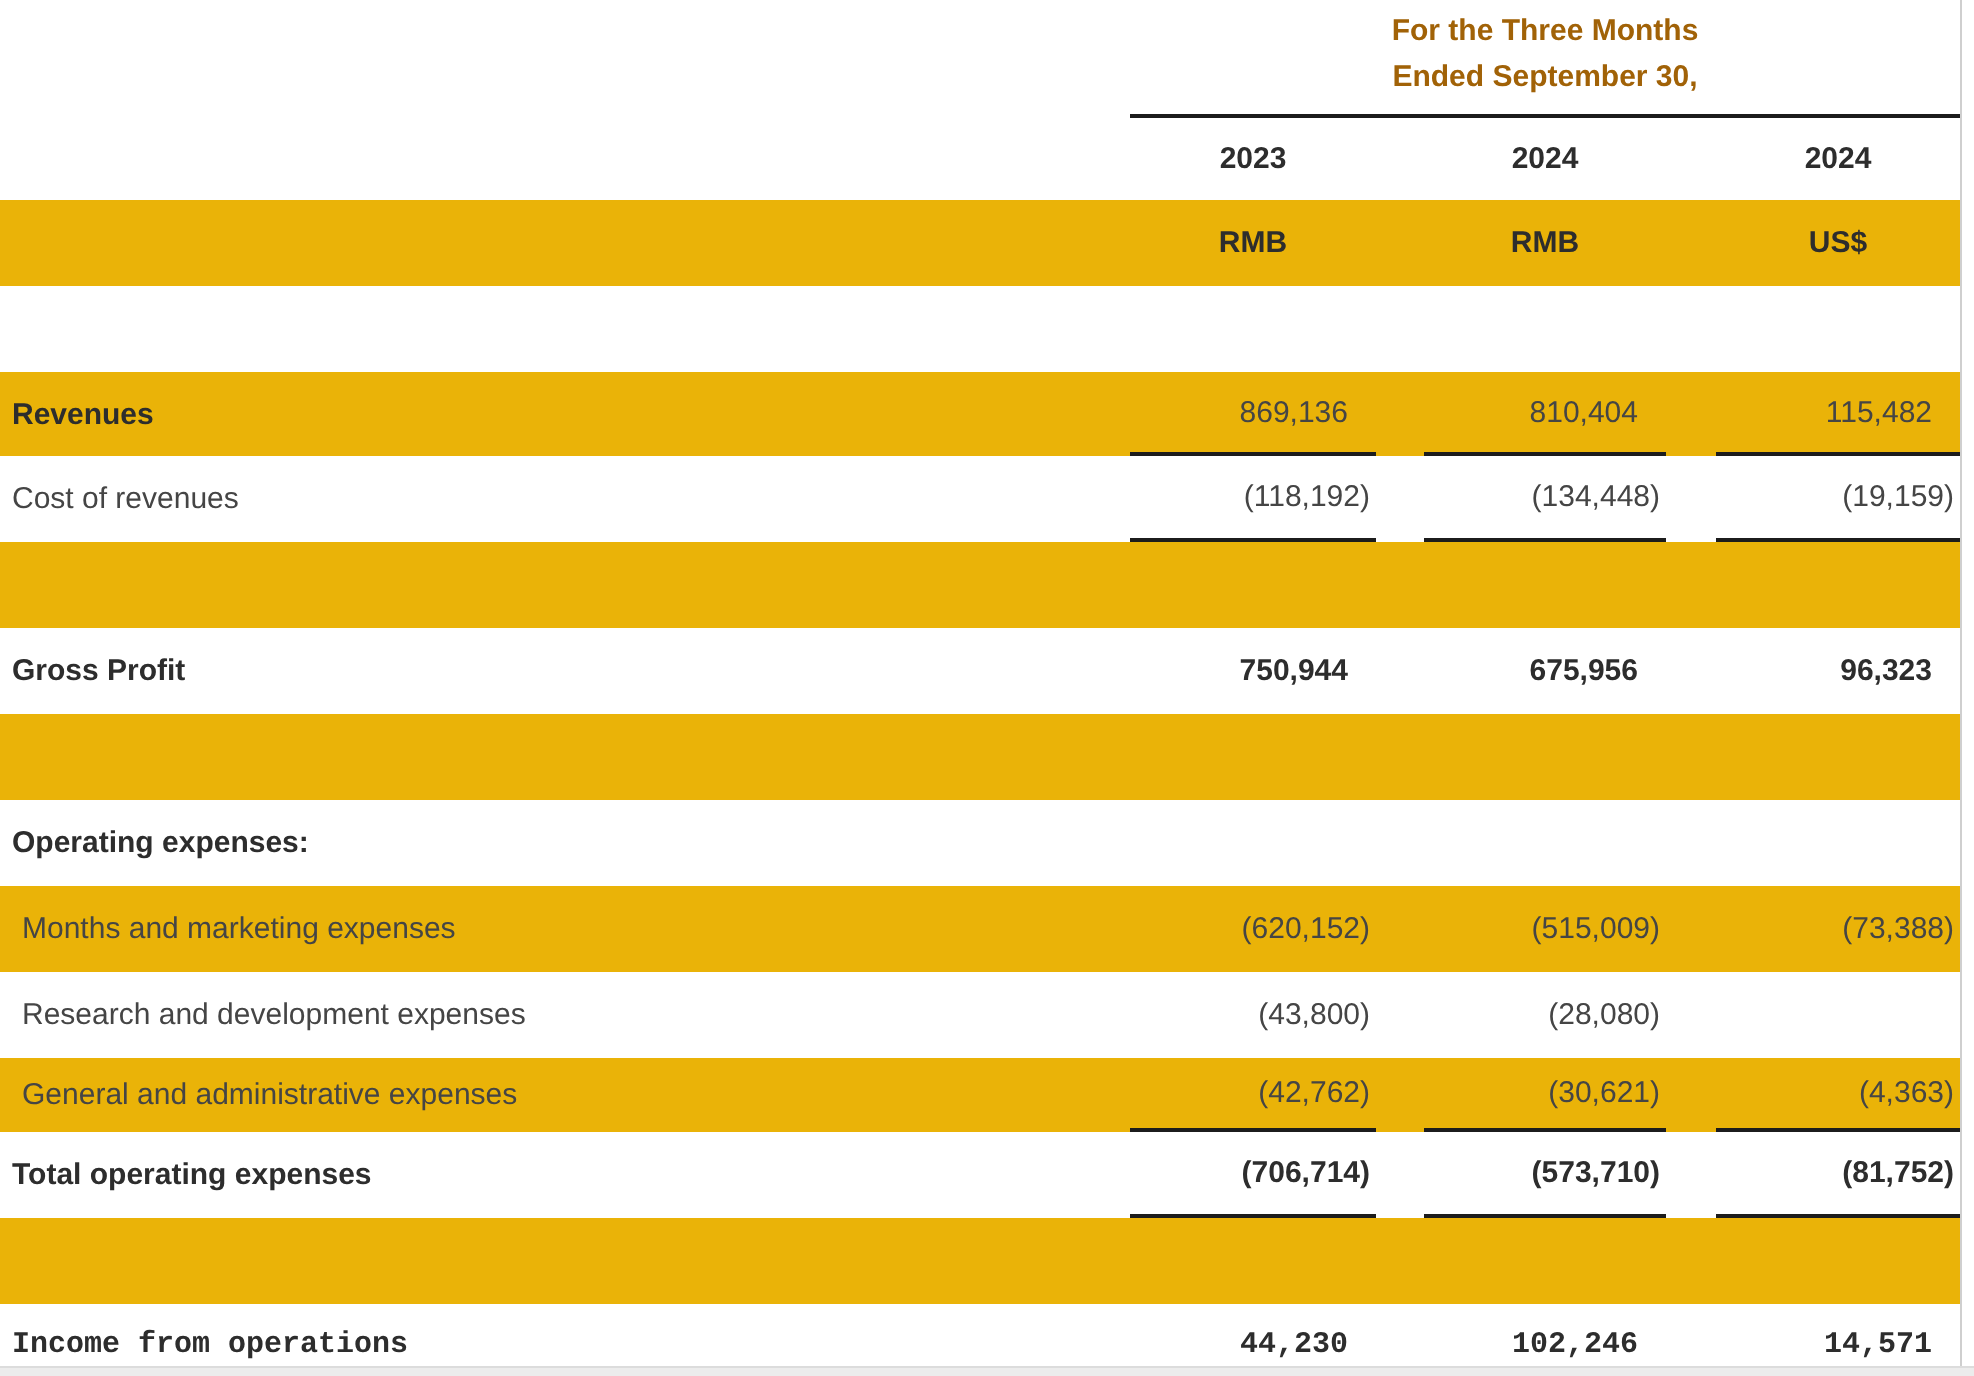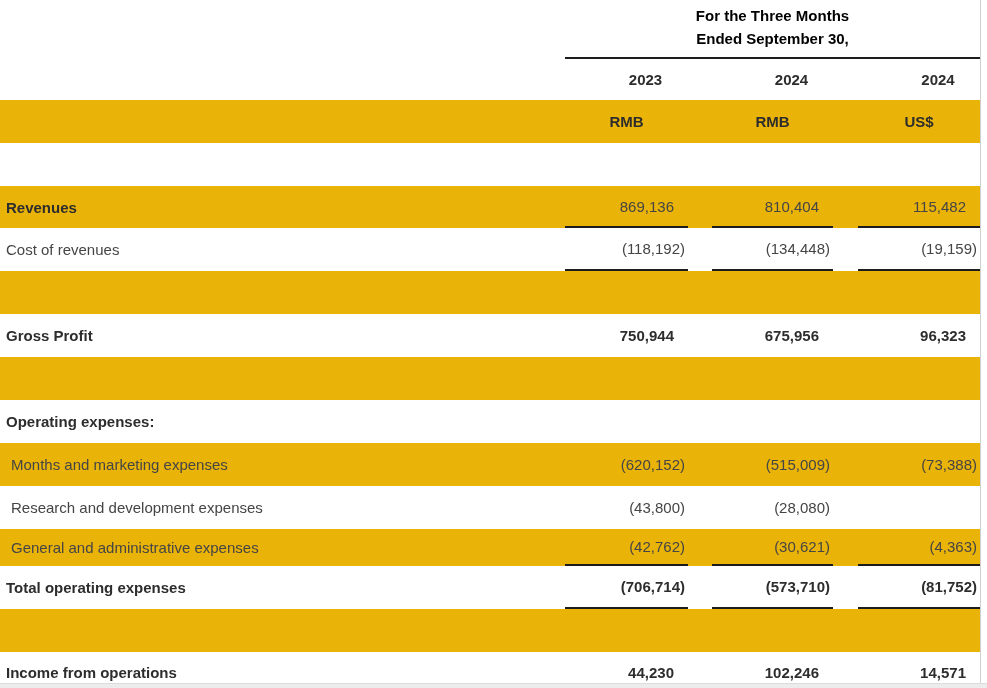--- a/index.html
+++ b/index.html
@@ -18,37 +18,37 @@
   .cell { display:flex; align-items:center; box-sizing:border-box; overflow:hidden; }
   .label { padding-left:6px; }
   .label.indent { padding-left:11px; }
   .num { justify-content:flex-end; }
   .num.ctr { justify-content:center; }
   .num.rt { padding-right:3px; }
   .num.rt.ppad { padding-right:14px; }
   .bold { font-weight:bold; color:#2d2d2d; }
   .shaded { background:#eab308; }
   .uline .num { border-bottom:2px solid #1c1c1c; }
-  .h36 { height:36px; } .h37 { height:37px; } .h41 { height:41px;padding-left:19px; }
+  .h36 { height:36px; } .h37 { height:37px; } .h41 { height:41px; }
   .h42 { height:42px; } .h43 { height:43px; }
   .header-row { height:59px; grid-template-columns:565px 415px; }
   .header-span {
     box-sizing:border-box; border-bottom:2px solid #1c1c1c;
-    text-align:center; font-weight:bold; color:#000000;
+    text-align:center; font-weight:bold; color:#a16207;
     padding-top:4px; line-height:23px;
   }
   .v-border {
     position:absolute; left:980px; top:0; width:1px; height:688px;
     background:#cfcfcf;
   }
   .bottom-edge {
     position:absolute; left:0; bottom:0; width:987px; height:4px;
     background:#ececec; border-top:1px solid #dcdcdc; box-sizing:content-box;
   }
-  .income-pad { padding-top:5px; }
+  .income-pad { padding-top:5px;font-family:Liberation Mono, monospace; }
 </style>
 </head>
 <body>
 
 <div class="sheet">
 
   <div class="row header-row">
     <div class="cell label"></div>
     <div class="header-span">
       <div>For the Three Months</div>

